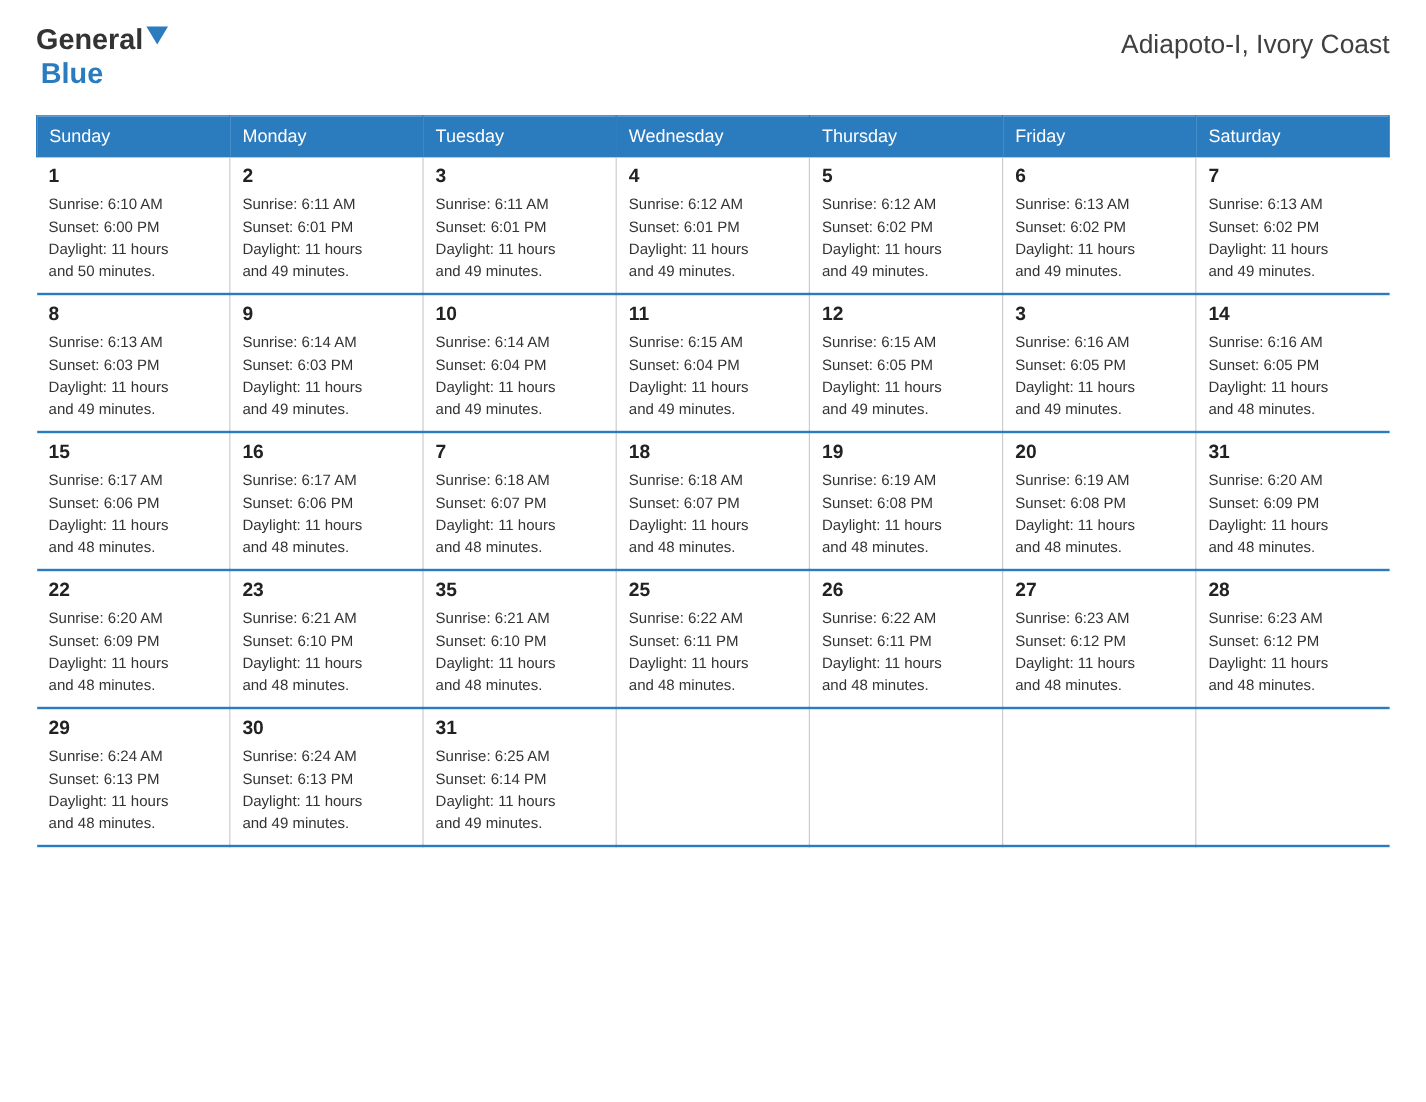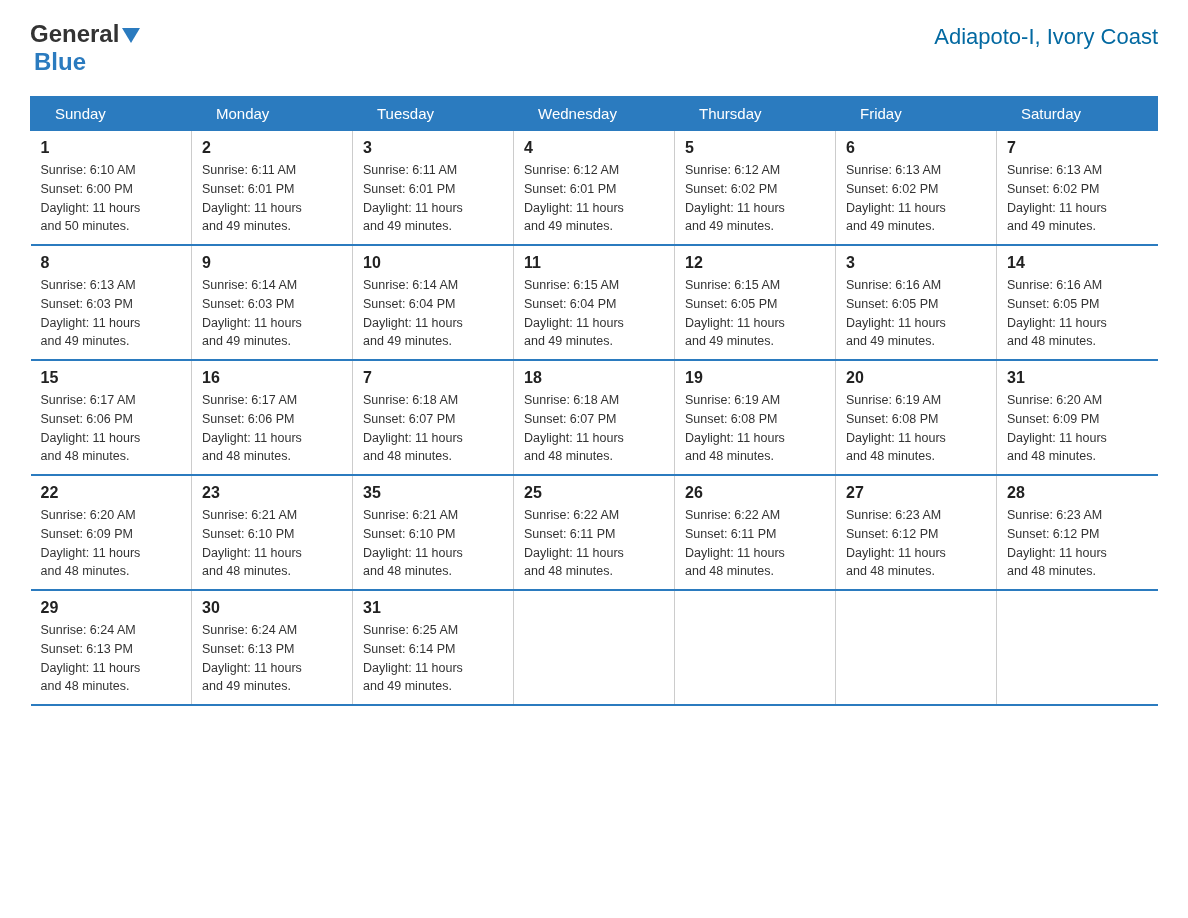--- a/index.html
+++ b/index.html
@@ -20,36 +20,36 @@
       text-align: right;
     }
     .month-title {
       font-size: 48px;
       font-weight: bold;
       color: #222;
       line-height: 1.1;
     }
     .location {
       font-size: 22px;
-      color: #0369a1;
+      color: #404040;
       margin-top: 4px;
     }
     table {
       width: 100%;
       border-collapse: collapse;
       table-layout: fixed;
     }
     thead tr {
       background-color: #2b7bbf;
     }
     thead th {
       color: #fff;
       font-size: 15px;
       font-weight: normal;
-      padding: 8px 24px;
+      padding: 8px 10px;
       text-align: left;
       border: 1px solid #2b7bbf;
     }
     tbody tr {
       border-bottom: 2px solid #2b7bbf;
     }
     tbody td {
       vertical-align: top;
       padding: 8px 10px;
       font-size: 13px;
@@ -74,21 +74,21 @@
     }
     .empty-cell {
       background: #fff;
     }
     .logo-wrapper {
       display: flex;
       flex-direction: column;
     }
     .logo-line1 {
       display: flex;
-      align-items: center;
+      align-items: flex-start;
     }
     .logo-arrow {
       display: inline-block;
       width: 0;
       height: 0;
       border-left: 9px solid transparent;
       border-right: 9px solid transparent;
       border-top: 15px solid #2b7bbf;
       margin-left: 3px;
       margin-top: 2px;

